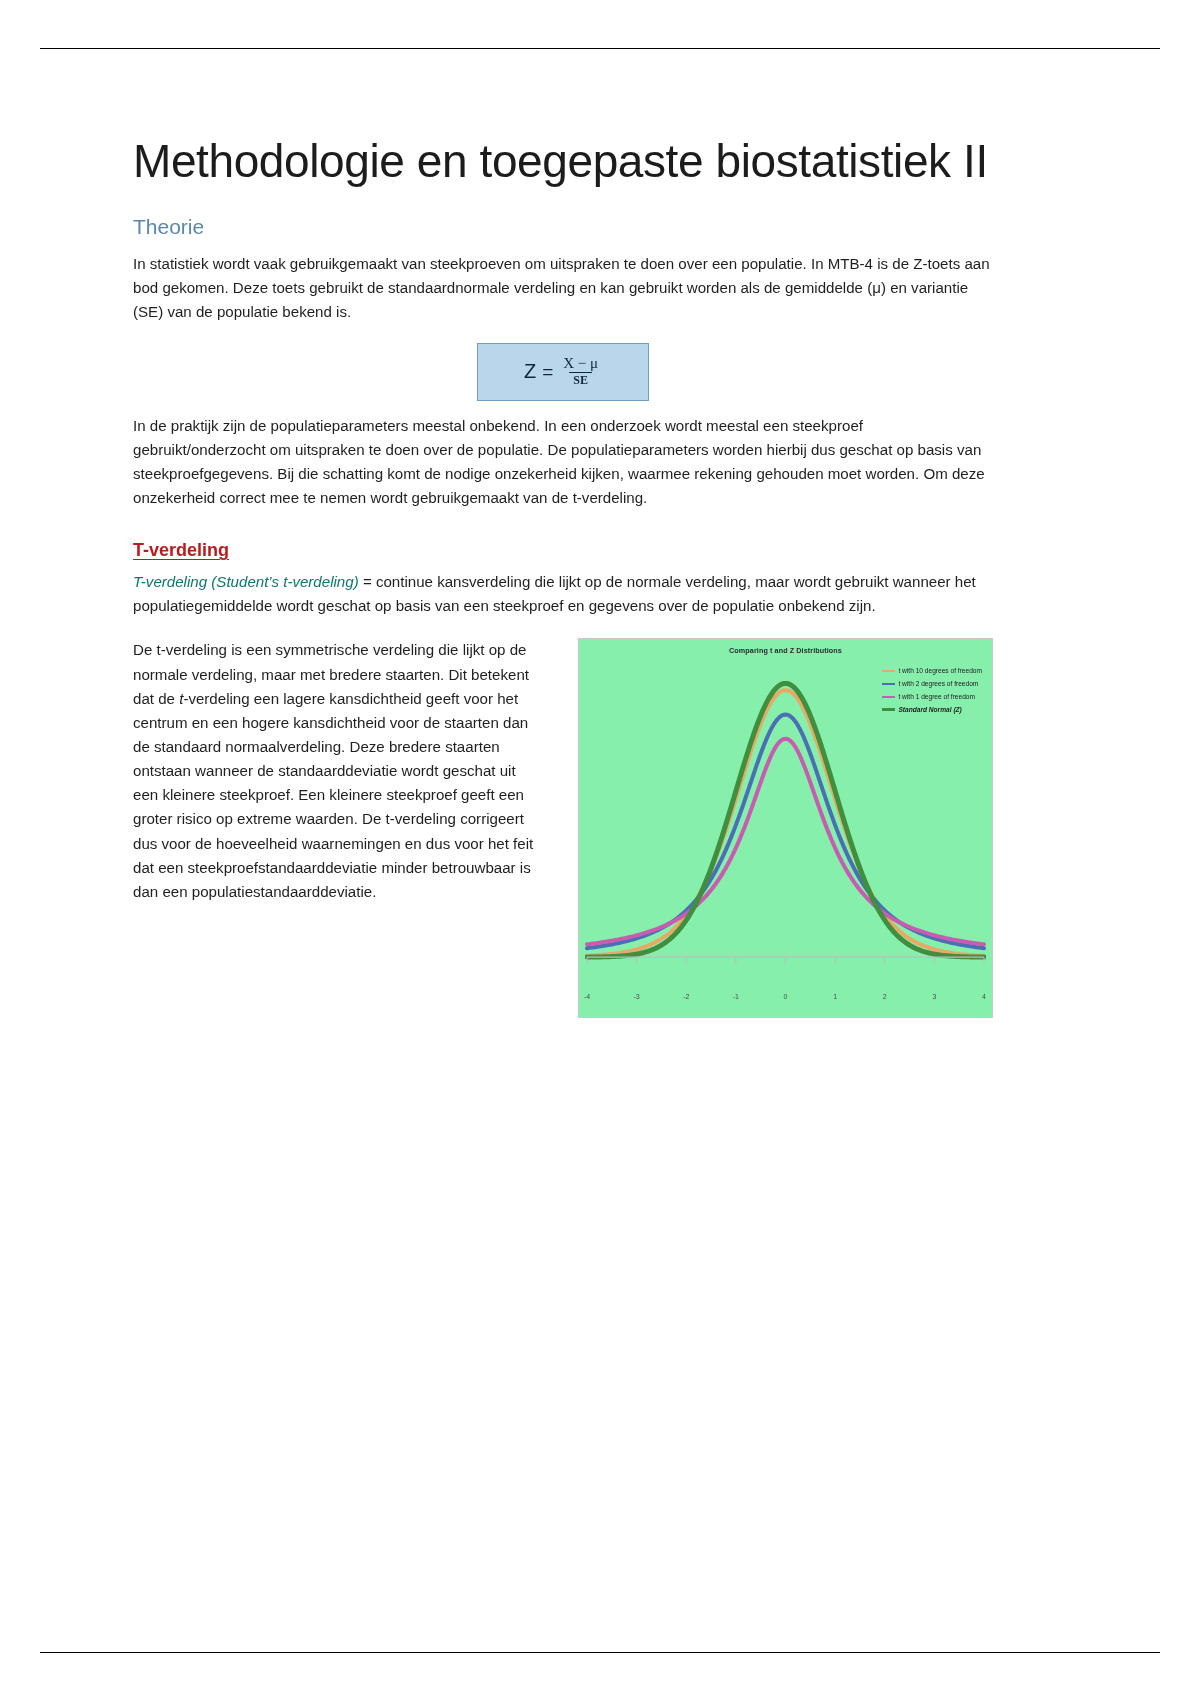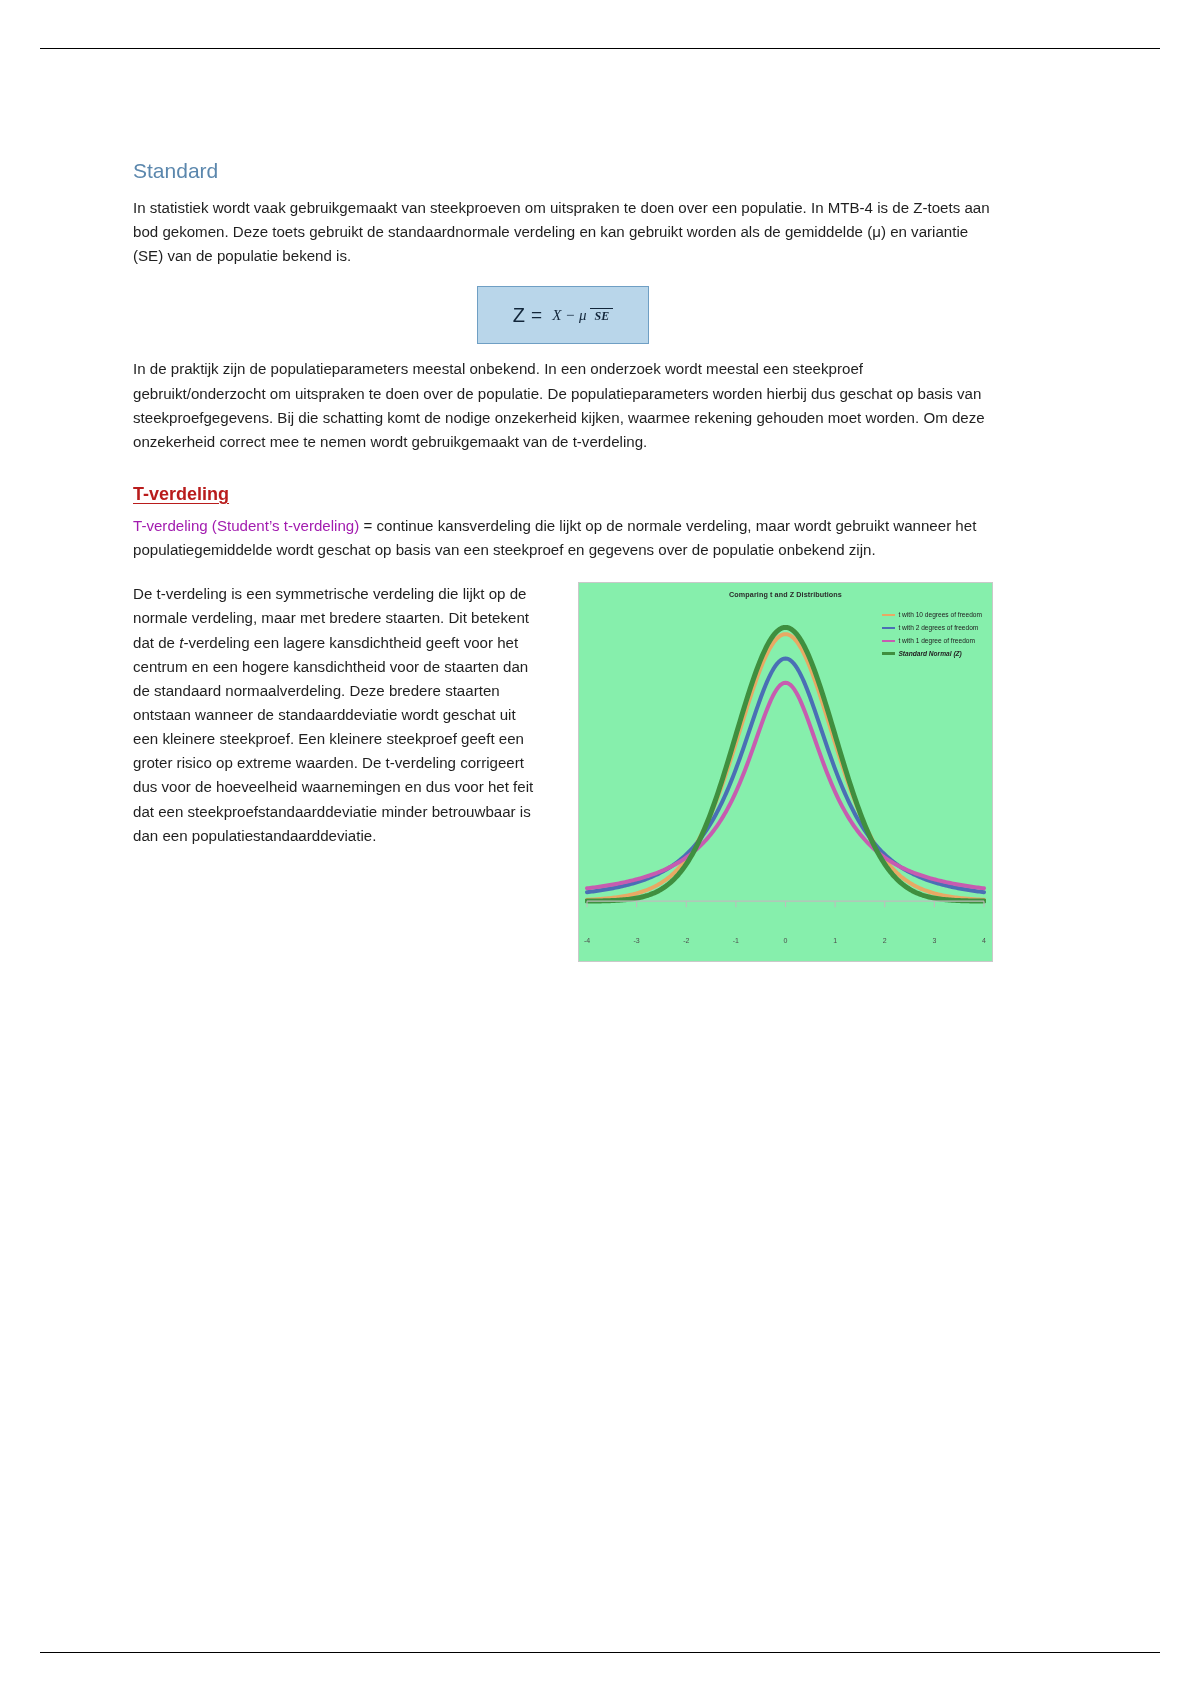--- a/index.html
+++ b/index.html
@@ -84,45 +84,44 @@
     display: inline-flex;
     align-items: center;
     font-size: 19px;
     color: #12263a;
     font-family: "Liberation Serif", serif;
   }
   .formula .lhs { font-size: 20px; font-weight: 400; font-family: "Liberation Sans", sans-serif; }
   .formula .eq { margin: 0 6px; font-family: "Liberation Sans", sans-serif; }
   .frac {
     display: inline-flex;
-    flex-direction: row;
+    flex-direction: column;
     align-items: center;
     vertical-align: middle;
-    font-style: italic;
     line-height: 1.12;
   }
   .frac .num { font-size: 15px; padding: 0 4px; }
   .frac .den {
     font-size: 12px;
     padding: 1px 4px 0 4px;
     border-top: 1.3px solid #12263a;
     font-weight: bold;
   }
 
   h4.heading3 {
     font-size: 18px;
     font-weight: bold;
     color: #b91c1c;
     margin: 30px 0 0 0;
     text-decoration: underline;
     text-underline-offset: 3px;
   }
 
   p.lead-blue { margin-top: 9px; }
-  .blue-run { color: #a21caf; }
+  .blue-run { color: #0f766e; font-style: italic; }
 
   .two-col {
     display: flex;
     margin-top: 20px;
     gap: 40px;
     align-items: flex-start;
   }
   .col-text { width: 405px; flex: 0 0 405px; }
   .col-text p { margin-top: 0; }
   .col-fig { flex: 1 1 auto; }
@@ -187,23 +186,24 @@
 </head>
 <body>
 
 <div class="page">
 
   <div class="rule top"></div>
   <div class="rule bottom"></div>
 
   <div class="content">
 
-
-
-    <h3 class="heading2">Standard</h3>
+    <h1 class="doc-title">Methodologie en toegepaste biostatistiek II</h1>
+
+
+    <h3 class="heading2">Theorie</h3>
 
     <p class="body">In statistiek wordt vaak gebruikgemaakt van steekproeven om uitspraken te doen over een populatie. In MTB-4 is de Z-toets aan bod gekomen. Deze toets gebruikt de standaardnormale verdeling en kan gebruikt worden als de gemiddelde (μ) en variantie (SE) van de populatie bekend is.</p>
 
     <div class="formula-wrap">
       <div class="formula-box">
         <span class="formula">
           <span class="lhs">Z</span>
           <span class="eq">=</span>
           <span class="frac">
             <span class="num">X − μ</span>

